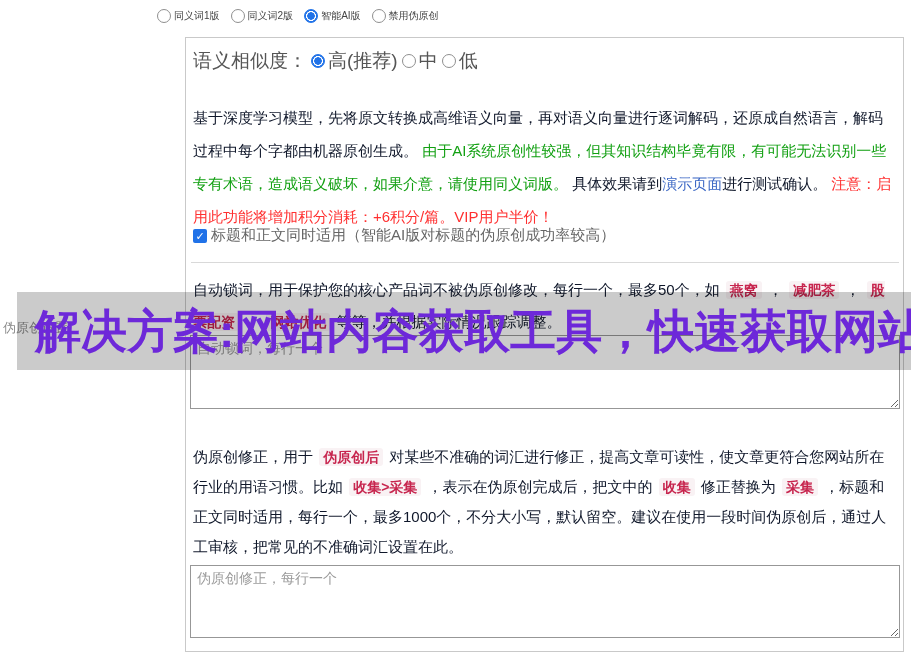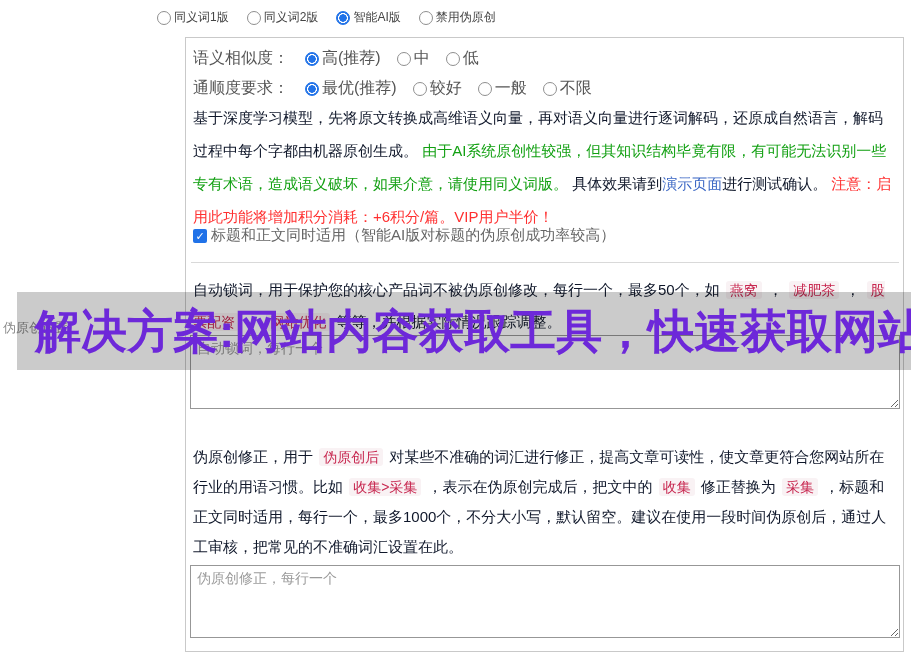--- a/index.html
+++ b/index.html
@@ -1,43 +1,43 @@
 <!DOCTYPE html>
 <html><head>
 <meta charset="utf-8">
 <style>
   * { margin:0; padding:0; box-sizing:border-box; }
   html,body { width:911px; height:658px; background:#fff; overflow:hidden; }
   body { font-family:"Liberation Sans","DejaVu Sans",sans-serif; position:relative; color:#666; }
 
   
-  .mode-row { position:absolute; left:157px; top:9px; display:flex; gap:18px; font-size:12px; color:#444; }
+  .mode-row { position:absolute; left:157px; top:9px; display:flex; gap:11px; font-size:10px; color:#444; }
   .ritem { display:inline-flex; align-items:center; gap:3px; cursor:pointer; white-space:nowrap; }
   .radio { width:14px; height:14px; border-radius:50%; border:1px solid #8f8f8f; background:#fff; flex:0 0 auto; }
   .radio.on { border:1px solid #2072e8;
     background:radial-gradient(circle at 50% 50%, #2072e8 0 3.5px, #fff 4px 4.8px, #2072e8 5.2px); }
 
   
   .config-box { position:absolute; left:185px; top:37px; width:719px; height:615px;
     border:1px solid #c9c9c9; background:#fff; }
   .config-box > * { position:absolute; }
 
-  .opt-row { display:flex; align-items:center; gap:16px; font-size:16px; color:#555; left:7px; white-space:nowrap; }
+  .opt-row { display:flex; align-items:center; gap:4px; font-size:19px; color:#555; left:7px; white-space:nowrap; }
   .opt-row .grp-label { color:#555; }
   .row-sim { top:10px; }
   .row-flu { top:40px; }
 
   .desc { left:7px; width:704px; font-size:15px; line-height:33px; color:#666; }
   .desc-main { top:63px; }
 
   .seg-b { color:#0f172a; }
   .seg-g { color:#12a012; }
   .seg-r { color:#ff3030; }
   .seg-l { color:#3a66c4; cursor:pointer; }
-  .seg-c { color:#c7254e; background:#f9f2f4; padding:1px 4px; border-radius:3px; margin:0 2px; font-size:14px; }
+  .seg-c { color:#c7254e; background:#f9f2f4; padding:1px 4px; border-radius:3px; margin:0 2px; font-size:14px;font-weight:bold; }
 
   .chk-row { top:188px; left:7px; display:flex; align-items:center; gap:4px; font-size:15px; color:#666; cursor:pointer; white-space:nowrap; }
   .checkbox { width:14px; height:14px; border-radius:2px; background:#2072e8; color:#fff; font-size:11px;
     line-height:14px; text-align:center; flex:0 0 auto; }
 
   .divider { top:224px; left:5px; width:708px; height:0; border-top:1px solid #d9d9d9; }
 
   .desc-lock { top:236px; line-height:31px; }
   .desc-fix  { top:404px; line-height:30px; }
 
@@ -90,39 +90,20 @@
     <span class="ritem">
       <span class="radio"></span>
       <span>中</span>
     </span>
     <span class="ritem">
       <span class="radio"></span>
       <span>低</span>
     </span>
   </div>
 
-  <div class="opt-row row-flu">
-    <span class="grp-label">通顺度要求：</span>
-    <span class="ritem">
-      <span class="radio on"></span>
-      <span>最优(推荐)</span>
-    </span>
-    <span class="ritem">
-      <span class="radio"></span>
-      <span>较好</span>
-    </span>
-    <span class="ritem">
-      <span class="radio"></span>
-      <span>一般</span>
-    </span>
-    <span class="ritem">
-      <span class="radio"></span>
-      <span>不限</span>
-    </span>
-  </div>
 
   <div class="desc desc-main"><span class="seg-b">基于深度学习模型，先将原文转换成高维语义向量，再对语义向量进行逐词解码，还原成自然语言，解码过程中每个字都由机器原创生成。 </span><span class="seg-g">由于AI系统原创性较强，但其知识结构毕竟有限，有可能无法识别一些专有术语，造成语义破坏，如果介意，请使用同义词版。</span><span class="seg-b"> 具体效果请到</span><span class="seg-l">演示页面</span><span class="seg-b">进行测试确认。 </span><span class="seg-r">注意：启用此功能将增加积分消耗：+6积分/篇。VIP用户半价！</span></div>
 
   <div class="chk-row">
     <span class="checkbox">✓</span>
     <span>标题和正文同时适用（智能AI版对标题的伪原创成功率较高）</span>
   </div>
 
   <div class="divider"></div>
 

